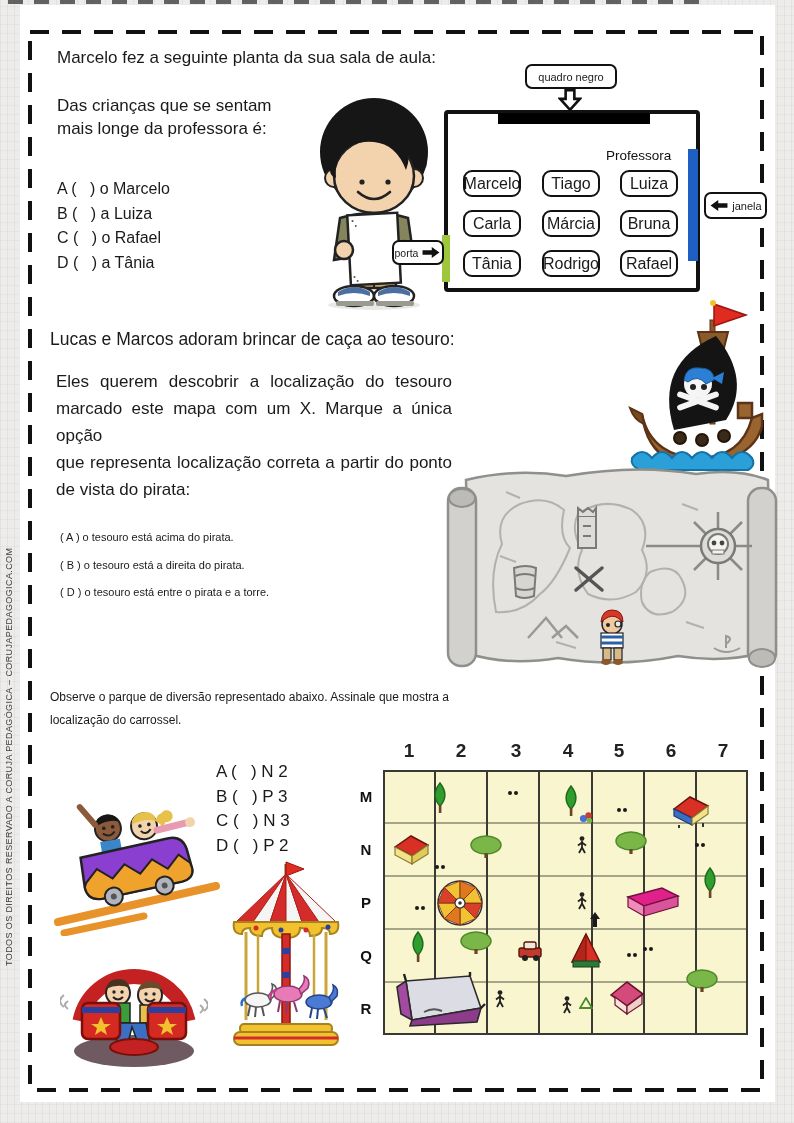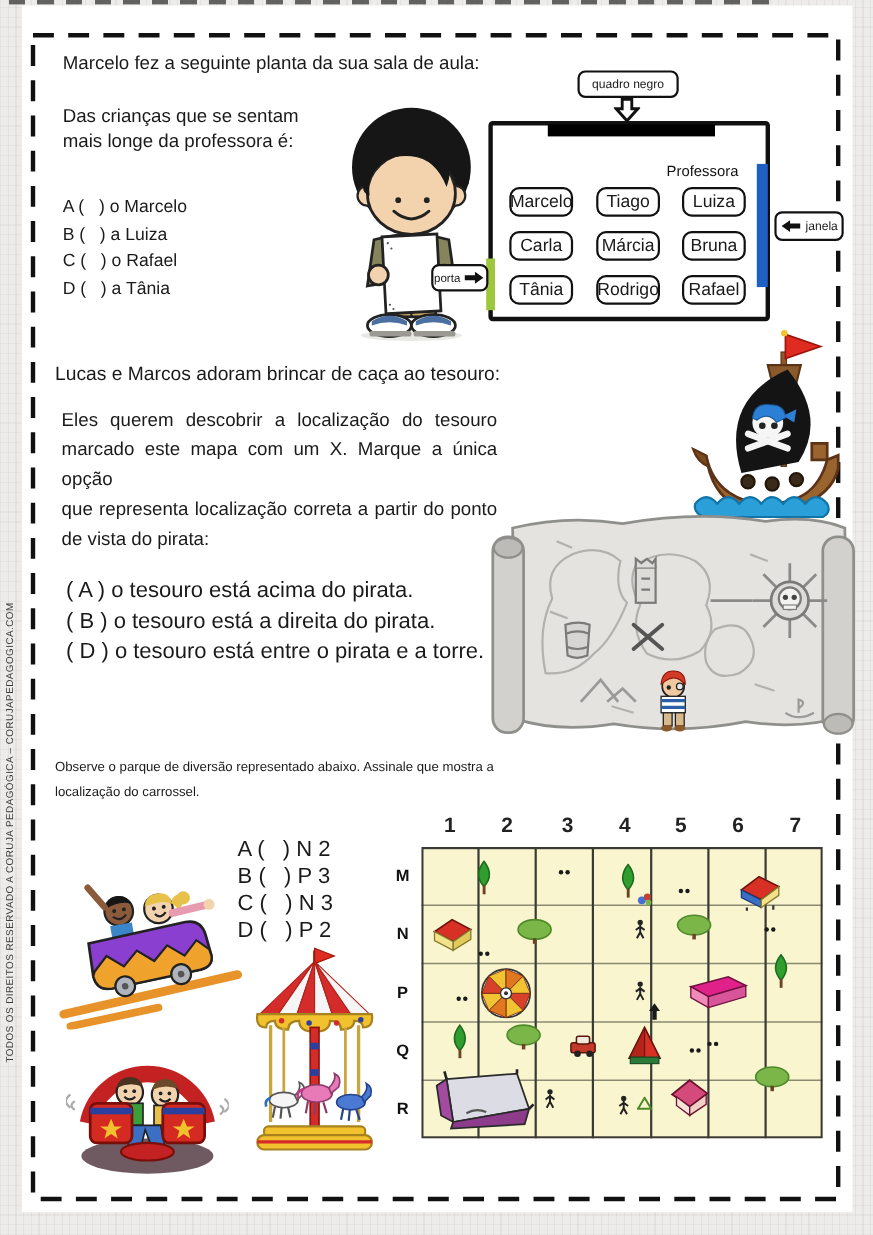--- a/index.html
+++ b/index.html
@@ -25,22 +25,22 @@
   
   .watermark{
     position:absolute;left:4px;top:398px;height:568px;width:16px;
     writing-mode:vertical-rl;transform:rotate(180deg);
     font-size:9px;letter-spacing:.4px;color:#3c3c3c;white-space:nowrap;
   }
   
   .t{position:absolute;font-size:17px;line-height:23px;}
   .opt{white-space:pre;}
   .opts1{position:absolute;left:57px;top:177px;font-size:16px;line-height:24.5px;}
-  .opts2{position:absolute;left:60px;top:524px;font-size:20px;line-height:27.5px;}
-  .opts3{position:absolute;left:216px;top:760px;font-size:20px;line-height:24.5px;}
+  .opts2{position:absolute;left:60px;top:524px;font-size:11px;line-height:27.5px;}
+  .opts3{position:absolute;left:216px;top:760px;font-size:17px;line-height:24.5px;}
   .just{text-align:justify;text-align-last:justify;}
   
   .room{
     position:absolute;left:444px;top:110px;width:256px;height:182px;
     border:4px solid #111;border-radius:4px;background:#fff;box-sizing:border-box;
   }
   .blackboard{position:absolute;left:50px;top:-1px;width:152px;height:11px;background:#000;}
   .teacher{position:absolute;left:158px;top:24px;font-size:13.5px;font-weight:normal;color:#111;margin-top:10px;}
   .desk{
     position:absolute;width:58px;height:27px;border:2.5px solid #111;border-radius:9px;

